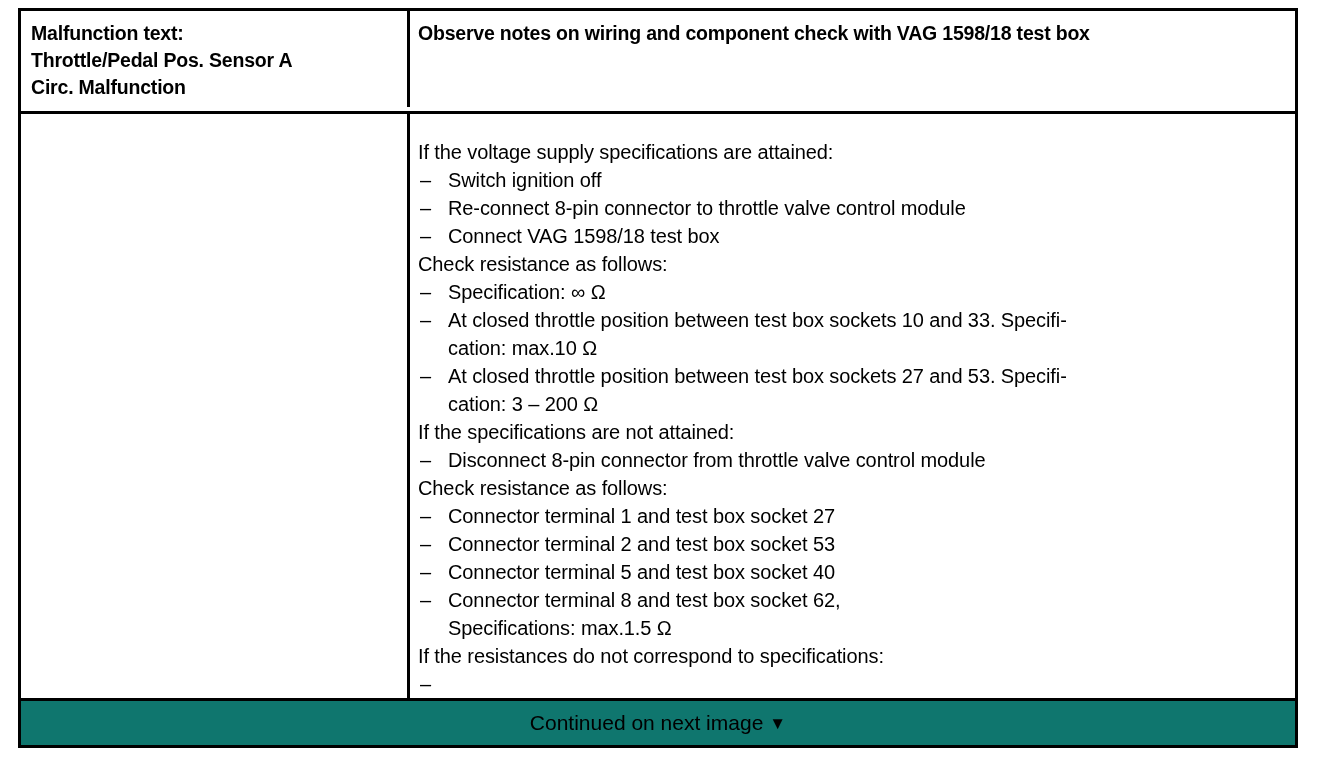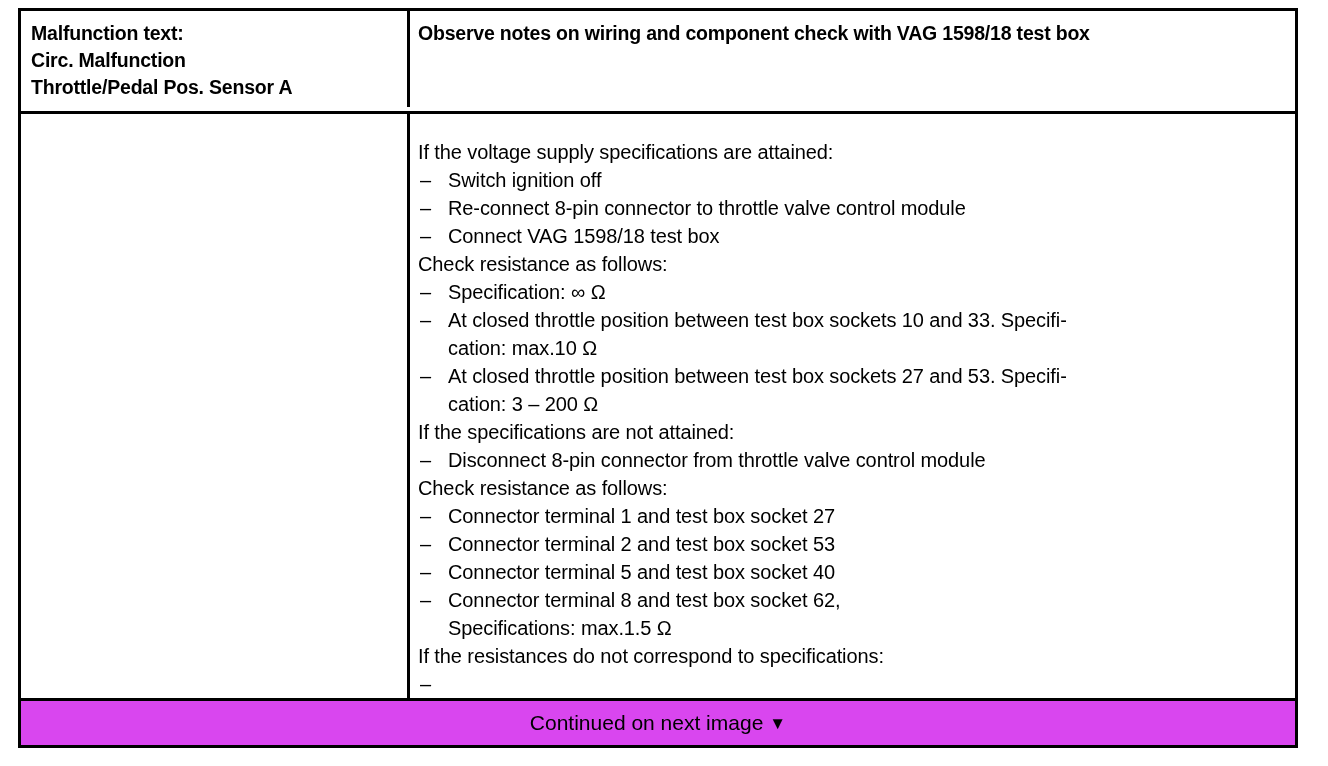--- a/index.html
+++ b/index.html
@@ -96,40 +96,40 @@
   .cont {
     display: block;
     padding-left: 30px;
     white-space: nowrap;
   }
   .footer-row {
     text-align: center;
     font-size: 21px;
     line-height: 26px;
     padding: 9px 0 8px 0;
-    background: #d946ef;
+    background: #0f766e;
   }
   .footer-row .arrow {
     display: inline-block;
     margin-left: 6px;
     font-size: 17px;
     vertical-align: 1px;
   }
 </style>
 </head>
 <body>
 
 <div class="page">
   <div class="table">
 
     <div class="header-row">
       <div class="col-left hdr-text">
         <span class="ln">Malfunction text:</span>
+        <span class="ln">Throttle/Pedal Pos. Sensor A</span>
         <span class="ln">Circ. Malfunction</span>
-        <span class="ln">Throttle/Pedal Pos. Sensor A</span>
       </div>
       <div class="col-right hdr-right">Observe notes on wiring and component check with VAG 1598/18 test box</div>
     </div>
 
     <div class="body-row">
       <div class="col-left body-left"></div>
       <div class="col-right body-right" id="steps">
           <span class="line">If the voltage supply specifications are attained:</span>
           <span class="item"><span class="dash">–</span><span>Switch ignition off</span></span>
           <span class="item"><span class="dash">–</span><span>Re-connect 8-pin connector to throttle valve control module</span></span>

